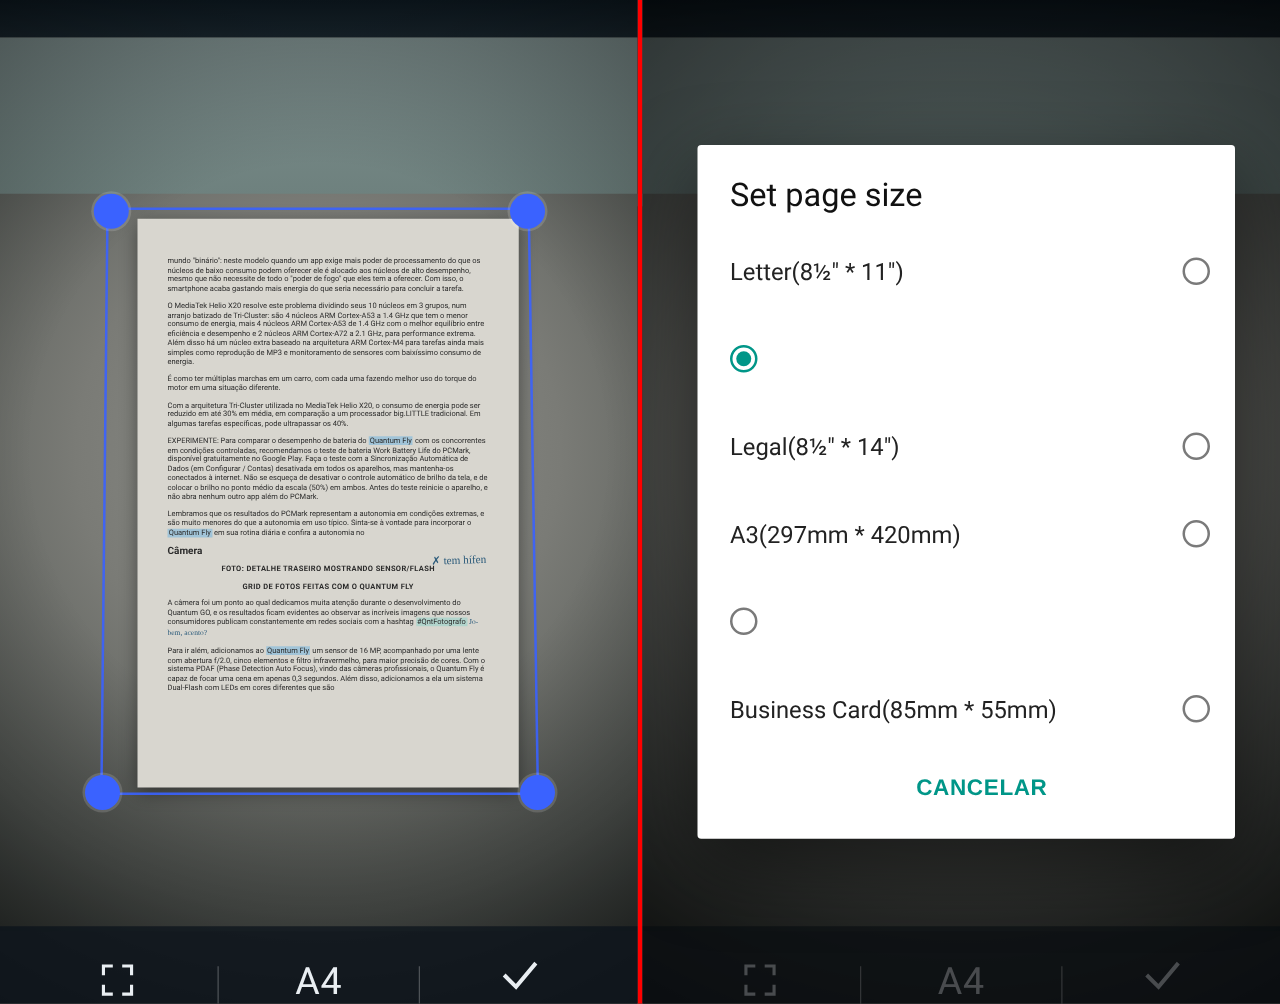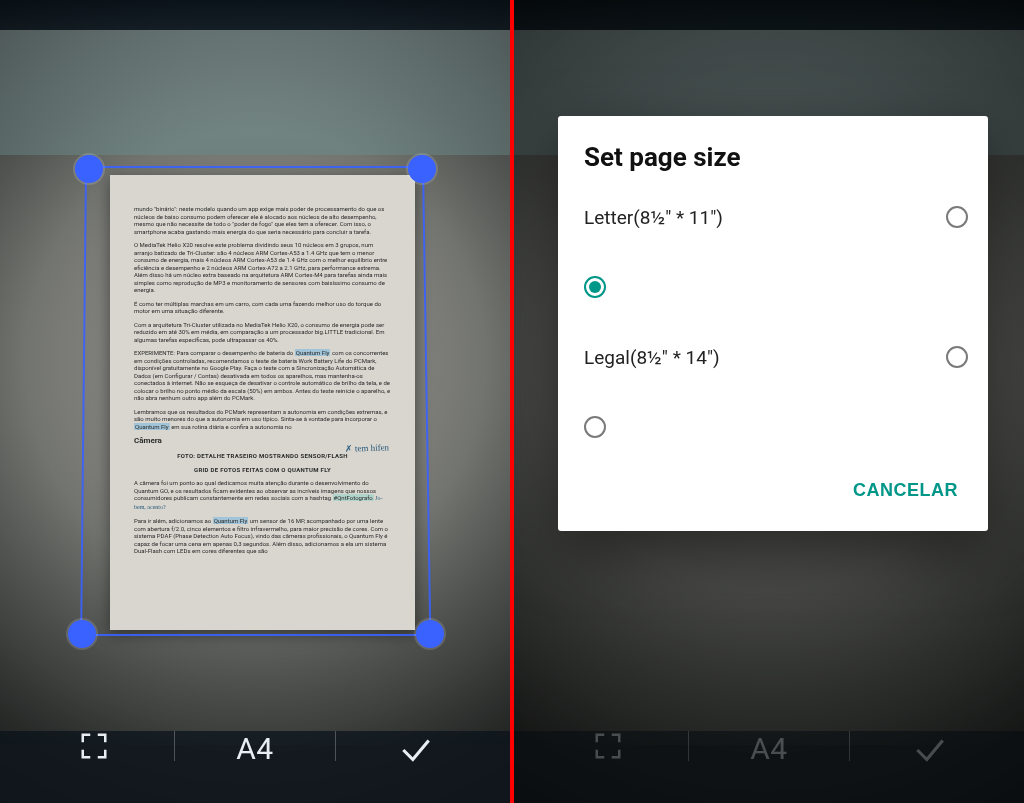--- a/index.html
+++ b/index.html
@@ -25,39 +25,39 @@
   .quad { position:absolute; left:0; top:0; width:100%; height:100%; pointer-events:none; }
   .edge { position:absolute; background:#3a62ff; opacity:.9; }
   .e-top { left:86px; top:166px; width:338px; height:2px; }
   .e-bot { left:80px; top:634px; width:350px; height:2px; }
   .e-left { left:85px; top:168px; width:2px; height:466px; transform-origin:top left; transform: skewX(-0.6deg); }
   .e-right{ left:422px; top:168px; width:2px; height:466px; transform-origin:top left; transform: skewX(0.9deg); }
   .handle { position:absolute; width:28px; height:28px; background:#3a62ff; border-radius:50%; box-shadow:0 0 0 2px rgba(255,255,255,.15); }
   .h-tl{ left:75px; top:155px; } .h-tr{ left:408px; top:155px; }
   .h-bl{ left:68px; top:620px; } .h-br{ left:416px; top:620px; }
   
-  .bar { position:absolute; left:0; bottom:0; width:100%; height:72px; background: rgba(10,18,26,.72); display:flex; align-items:flex-start; justify-content:space-between; padding:0 14px; }
+  .bar { position:absolute; left:0; bottom:0; width:100%; height:62px; background: rgba(10,18,26,.72); display:flex; align-items:flex-end; justify-content:space-between; padding:0 14px; }
   .bar .sep { width:1px; height:30px; background: rgba(255,255,255,.25); }
   .bar .slot { flex:1; display:flex; align-items:center; justify-content:center; }
   .slot-first { flex:0 0 110px; }
   .slot-last { flex:0 0 110px; }
   .ps-label { color:#e9eef2; font-size:30px; font-weight:400; letter-spacing:.5px; }
   .icon-btn { color:#e9eef2; }
   .dimmed .ps-label, .dimmed .icon-btn { opacity:.45; }
   .dimmed .bar { background: rgba(10,18,26,.55); }
   
   .scrim { position:absolute; inset:0; background: rgba(0,0,0,.38); }
   .modal { position:absolute; left:44px; top:116px; width:430px; background:#fff; border-radius:3px; box-shadow: 0 20px 60px rgba(0,0,0,.5); padding: 26px 0 10px 0; }
-  .modal h1 { font-size:26px; font-weight:700; color:#111; padding: 0 26px 10px 26px; }
+  .modal h1 { font-size:26px; font-weight:400; color:#111; padding: 0 26px 10px 26px; }
   .opt { display:flex; align-items:center; justify-content:space-between; padding: 0 20px 0 26px; height:70px; cursor:pointer; }
   .opt span.lbl { font-size:19px; color:#222; }
   .radio { width:22px; height:22px; border:2px solid #7a7a7a; border-radius:50%; position:relative; flex:0 0 22px; }
   .radio.checked { border-color:#009688; }
   .radio.checked::after { content:""; position:absolute; left:3px; top:3px; width:12px; height:12px; border-radius:50%; background:#009688; }
-  .modal-actions { display:flex; justify-content:flex-end; padding: 8px 18px 10px 0; margin-left: 43px; }
+  .modal-actions { display:flex; justify-content:center; padding: 8px 18px 10px 0; margin-left: 43px; }
   .cancel { color:#009688; font-size:18px; font-weight:600; letter-spacing:.5px; background:none; border:none; padding:10px 12px; cursor:pointer; }
 </style>
 </head>
 <body>
 
 <div class="wrap">
 
   <div class="pane">
     <div class="cam-bg">
       <div class="wall-top"></div>
@@ -157,20 +157,28 @@
             <span class="radio"></span>
           </div>
           <div class="opt">
             <span class="radio checked"></span>
           </div>
           <div class="opt">
             <span class="lbl">Legal(8½" * 14")</span>
             <span class="radio"></span>
           </div>
           <div class="opt">
+            <span class="lbl">A3(297mm * 420mm)</span>
+            <span class="radio"></span>
+          </div>
+          <div class="opt">
+            <span class="radio"></span>
+          </div>
+          <div class="opt">
+            <span class="lbl">Business Card(85mm * 55mm)</span>
             <span class="radio"></span>
           </div>
         </div>
       <div class="modal-actions">
         <button class="cancel">CANCELAR</button>
       </div>
     </div>
   </div>
 
 </div>

